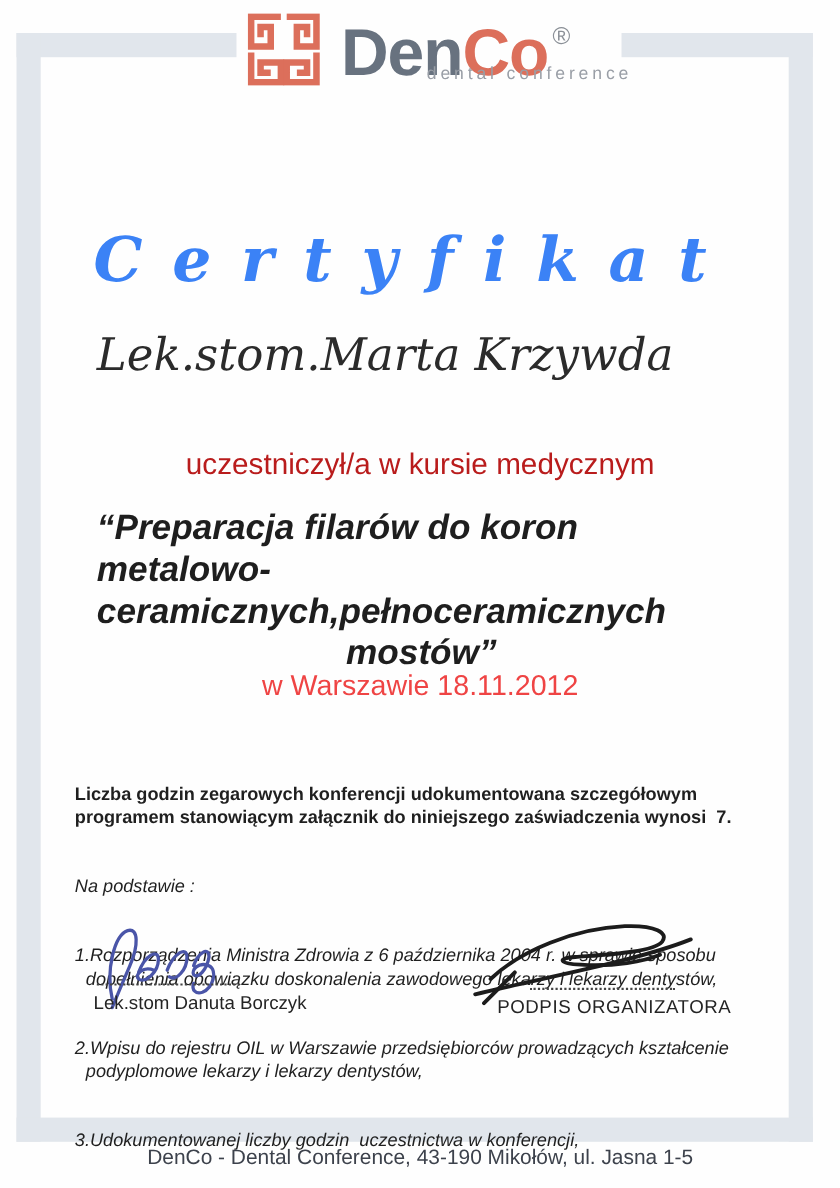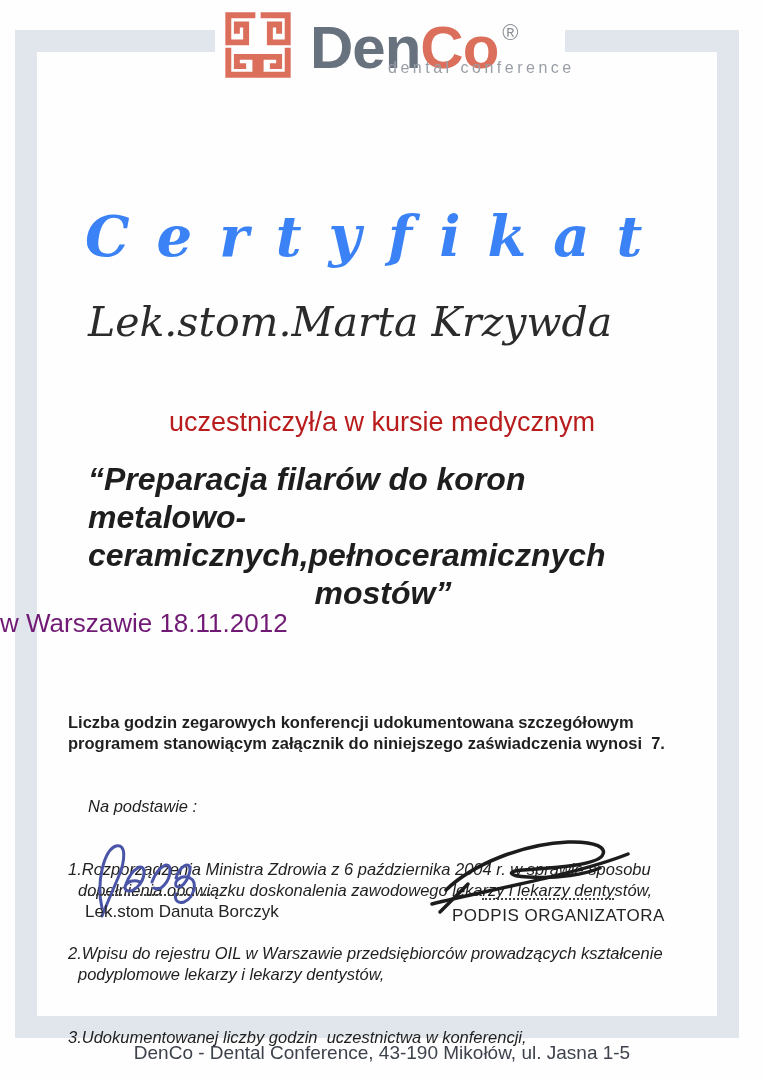--- a/index.html
+++ b/index.html
@@ -39,30 +39,30 @@
   .participation{
     position:absolute;left:0;top:407px;width:764px;text-align:center;
     font-size:27px;color:#b91c1c;
   }
   .course-title{
     position:absolute;left:88px;top:460px;width:590px;
     font-size:32px;font-weight:700;font-style:italic;color:#1e1e1e;line-height:38px;
   }
   .course-line-center{text-align:center;}
   .place-date{
-    position:absolute;left:0;top:608px;width:764px;text-align:left;
-    font-size:26px;color:#701a75;
+    position:absolute;left:0;top:608px;width:764px;text-align:center;
+    font-size:26px;color:#ef4444;
   }
   
   .body-block{
     position:absolute;left:68px;top:670px;width:655px;font-size:16.5px;
     line-height:21px;color:#1f1f1f;white-space:pre-wrap;
   }
   .hours{font-weight:700;}
-  .basis-label{font-style:italic;margin-left:20px;}
+  .basis-label{font-style:italic;}
   .basis-item{font-style:italic;padding-left:10px;text-indent:-10px;}
   
   .sig-left-ink{position:absolute;left:82px;top:838px;width:160px;height:80px;}
   .sig-right-ink{position:absolute;left:428px;top:832px;width:210px;height:85px;}
   .dotted{position:absolute;border-bottom:2px dotted #444;height:0;}
   .dotted-left{left:88px;top:894px;width:130px;}
   .dotted-right{left:482px;top:898px;width:132px;}
   .signer-left{position:absolute;left:85px;top:902px;font-size:17px;color:#242424;}
   .signer-right{position:absolute;left:452px;top:906px;font-size:17px;color:#242424;letter-spacing:0.5px;}
   

